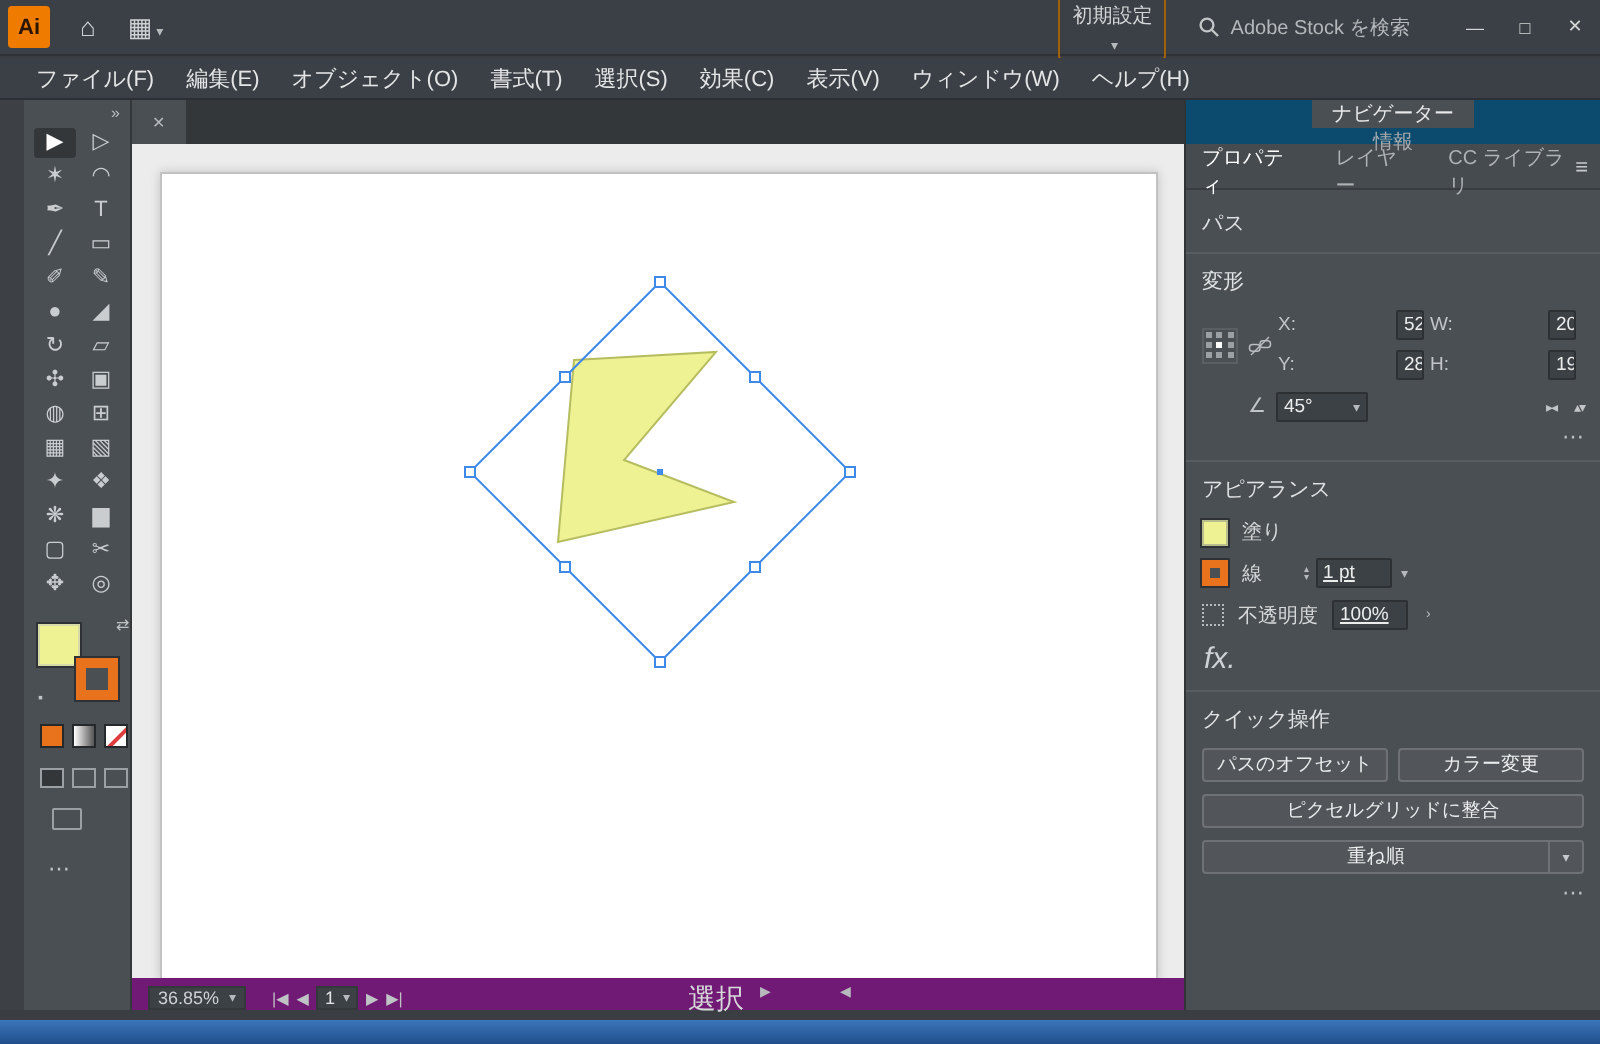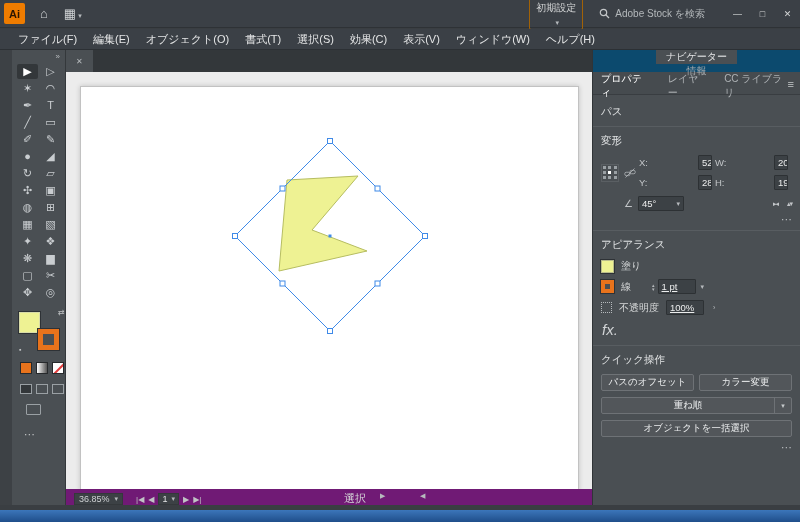--- a/index.html
+++ b/index.html
@@ -66,21 +66,21 @@
   .artboard { position:absolute; left:14px; top:14px; right:13px; bottom:-2px; background:#ffffff;
               border:1px solid #c2c2c2; box-shadow:0 0 5px rgba(0,0,0,0.18); }
   .art-svg { position:absolute; left:0; top:0; width:526px; height:409px; }
   .statusbar { position:absolute; left:0; bottom:0; right:0; height:16px; background:#701a75;
                display:flex; align-items:flex-end; font-size:9px; color:#cfd2d4; padding:0 8px; gap:5px; }
   .sb-zoom { display:flex; align-items:center; gap:3px; border:1px solid #34383b; background:#3c4145;
              height:12px; padding:0 4px; }
   .sb-nav { display:flex; align-items:center; gap:4px; margin-left:8px; font-size:8px; color:#c0c3c5; }
   .sb-field { display:flex; align-items:center; gap:2px; border:1px solid #34383b; background:#3c4145;
               height:12px; padding:0 3px; font-size:9px; color:#e3e4e5; }
-  .sb-tool { position:absolute; left:278px; top:2px; font-size:11px; color:#d6d8d9; }
+  .sb-tool { position:absolute; left:278px; top:2px; font-size:14px; color:#d6d8d9; }
   .sb-next { position:absolute; left:314px; top:3px; font-size:7px; color:#b6babd; }
   .sb-prev { position:absolute; left:354px; top:3px; font-size:7px; color:#b6babd; }
 
   
   .panel { position:absolute; left:592px; top:50px; width:208px; bottom:5px; background:#4a4f53;
            border-left:1px solid #303437; color:#d6d8d9; }
   .ptabbar1 { height:22px; background:#0c4a6e; display:flex; align-items:center; font-size:10px;flex-direction:column; }
   .ptab { display:flex; align-items:center; padding:0 10px; color:#a8acaf; }
   .ptab.active { background:#4a4f53; color:#e8e9ea; }
   .panel-menu { margin-left:auto; padding:0 6px; display:flex; align-items:center; font-size:11px; color:#c6c9cb; }
@@ -348,28 +348,28 @@
       </div>
       <div class="fx-label">fx.</div>
       <div class="divider"></div>
 
       <div class="sec-title">クイック操作</div>
       <div class="qrow">
         <div class="qbtn">パスのオフセット</div>
         <div class="qbtn">カラー変更</div>
       </div>
       <div class="qrow">
+        <div class="qbtn">ピクセルグリッドに整合</div>
+      </div>
+      <div class="qrow">
         <div class="qbtn split">
           <span class="split-label">重ね順</span>
           <span class="split-arrow">▾</span>
         </div>
       </div>
-      <div class="qrow">
-        <div class="qbtn">オブジェクトを一括選択</div>
-      </div>
       <div class="more-row">⋯</div>
 
     </div>
   </div>
 
 </div>
 
 <div class="taskbar"></div>
 
 </body></html>

